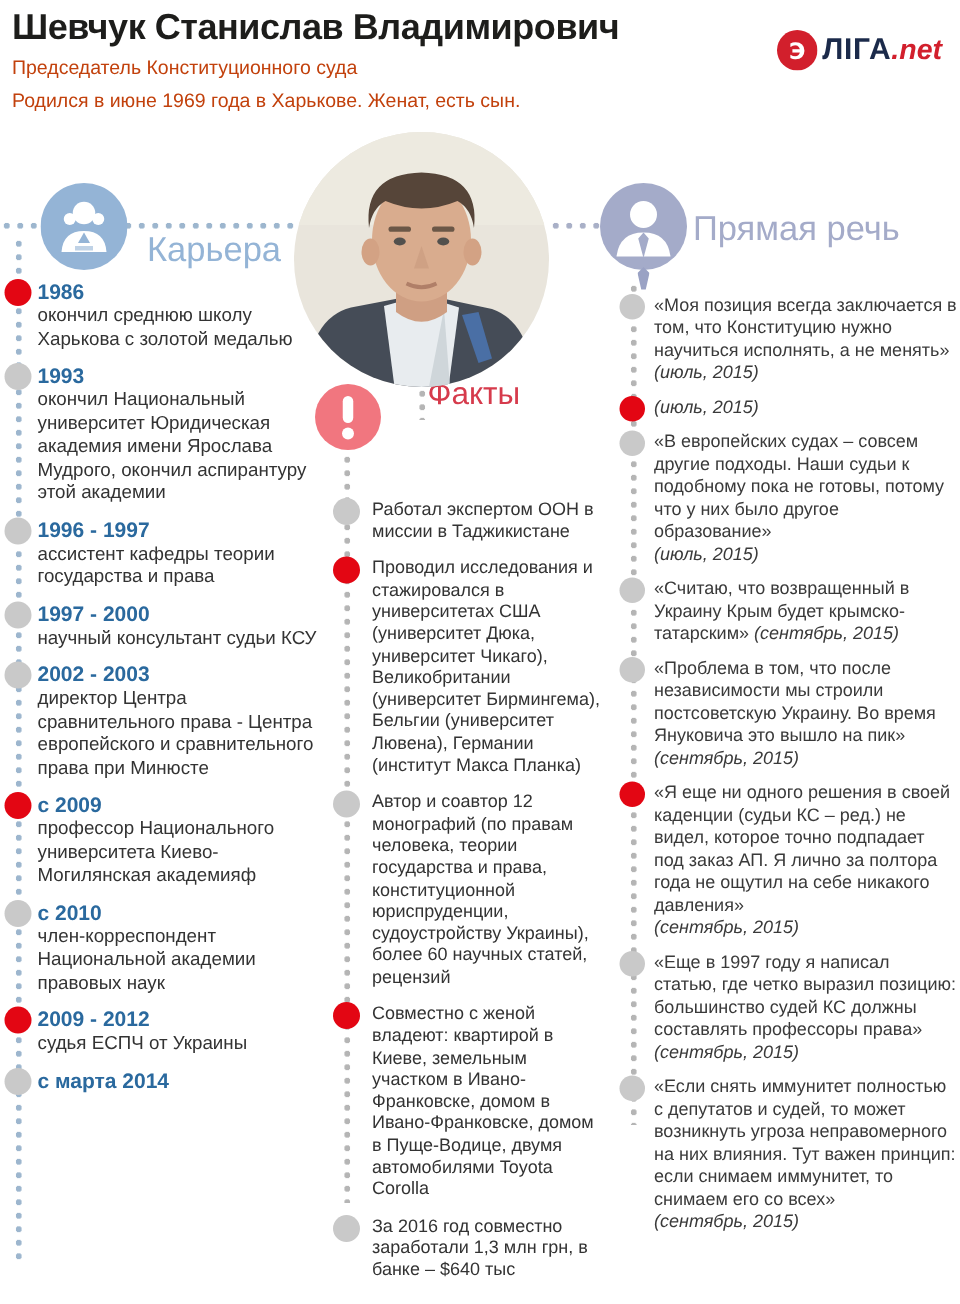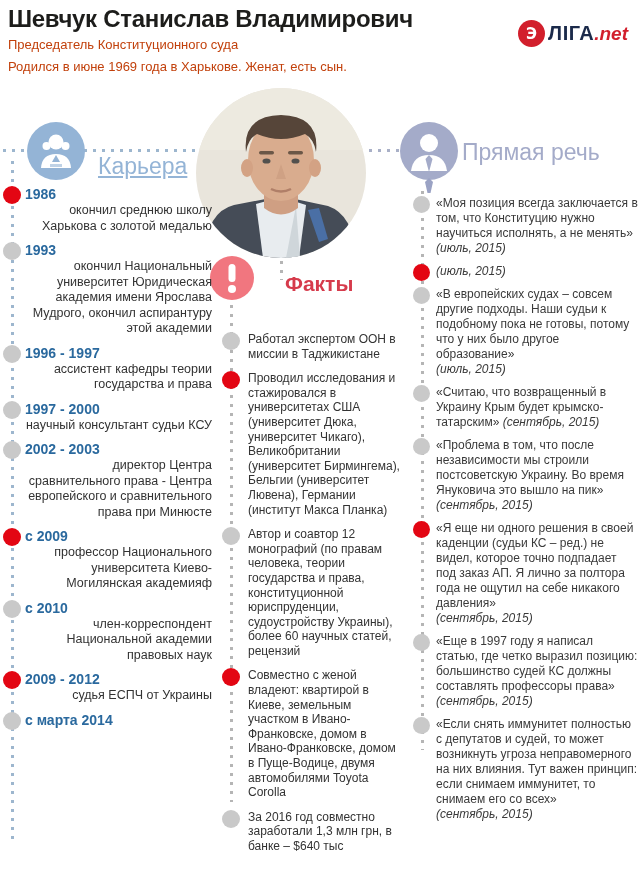--- a/index.html
+++ b/index.html
@@ -14,38 +14,38 @@
   .logo .liga{font-size:20px;font-weight:bold;color:#1b2a4a;letter-spacing:0.5px;}
   .logo .net{font-size:19px;font-weight:bold;font-style:italic;color:#d21f2c;text-align:center;}
   
   .dots-h{position:absolute;height:5px;background-size:9px 5px;background-repeat:repeat-x;}
   .dots-v{position:absolute;width:5px;background-size:5px 9px;background-repeat:repeat-y;}
   .db{background-image:radial-gradient(circle 2px at 50% 50%, #9db6ce 98%, transparent 100%);}
   .dp{background-image:radial-gradient(circle 2px at 50% 50%, #a9b0c7 98%, transparent 100%);}
   .dg{background-image:radial-gradient(circle 2px at 50% 50%, #b5b5b5 98%, transparent 100%);}
   
   .sec-icon{position:absolute;border-radius:50%;}
-  .career-label{position:absolute;left:98px;top:153px;font-size:23px;color:#94b4d6;text-decoration:underline;}
+  .career-label{position:absolute;left:98px;top:153px;font-size:23px;color:#94b4d6;}
   .quotes-label{position:absolute;left:462px;top:139px;font-size:23px;color:#a4abc9;white-space:nowrap;}
-  .facts-label{position:absolute;left:285px;top:272px;font-size:21px;font-weight:bold;color:#d63b4c;}
+  .facts-label{position:absolute;left:285px;top:251px;font-size:21px;font-weight:normal;color:#d63b4c;}
   
   .photo{position:absolute;left:196px;top:88px;width:170px;height:170px;border-radius:50%;overflow:hidden;}
   
   ol{list-style:none;margin:0;padding:0;}
   .col{position:absolute;}
   .col li{position:relative;}
   .bdot{position:absolute;width:18px;height:18px;border-radius:50%;top:0;}
   .bdot.red{background:#e30613;}
   .bdot.gray{background:#c9c9c9;}
   
   .col-career{left:0;top:186px;width:212px;}
   .col-career li{padding-left:25px;margin-bottom:8px;}
   .col-career .bdot{left:3px;}
   .cyear{font-size:14px;font-weight:bold;color:#2a699e;line-height:17px;}
-  .ctext{font-size:12.5px;color:#333;line-height:15.5px;text-align:right;}
+  .ctext{font-size:12.5px;color:#333;line-height:15.5px;}
   
   .col-facts{left:210px;top:332px;width:192px;}
   .col-facts li{padding-left:38px;margin-bottom:10px;font-size:12px;line-height:14.6px;color:#333;}
   .col-facts .bdot{left:12px;}
   
   .col-quotes{left:436px;top:196px;width:202px;}
   .col-quotes li{margin-bottom:8px;font-size:12px;line-height:15px;color:#3a3a3a;}
   .col-quotes .bdot{left:-23px;width:17px;height:17px;}
   .q-date{display:block;font-style:italic;}
   .q-date.inline{display:inline;}

